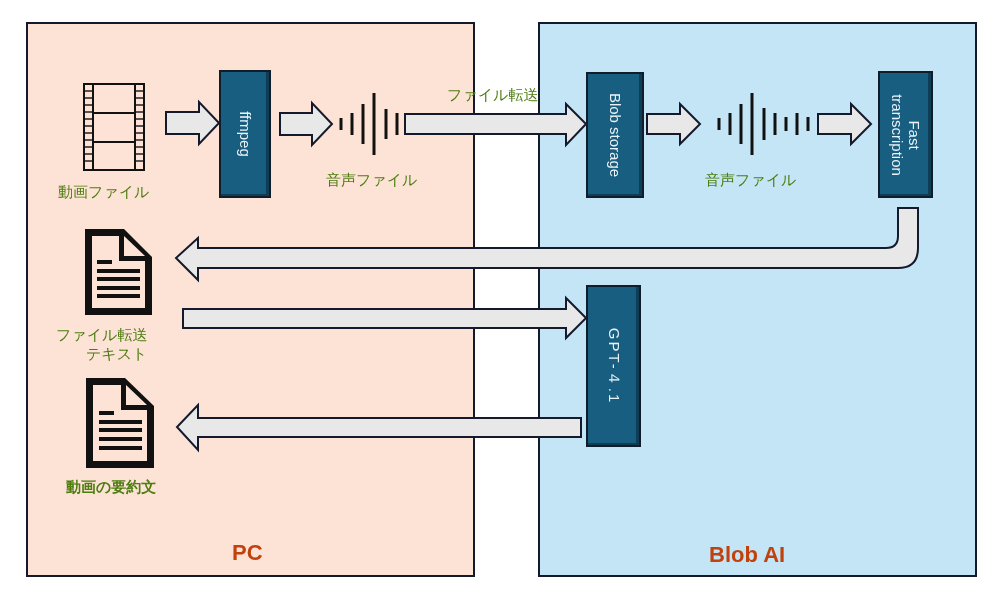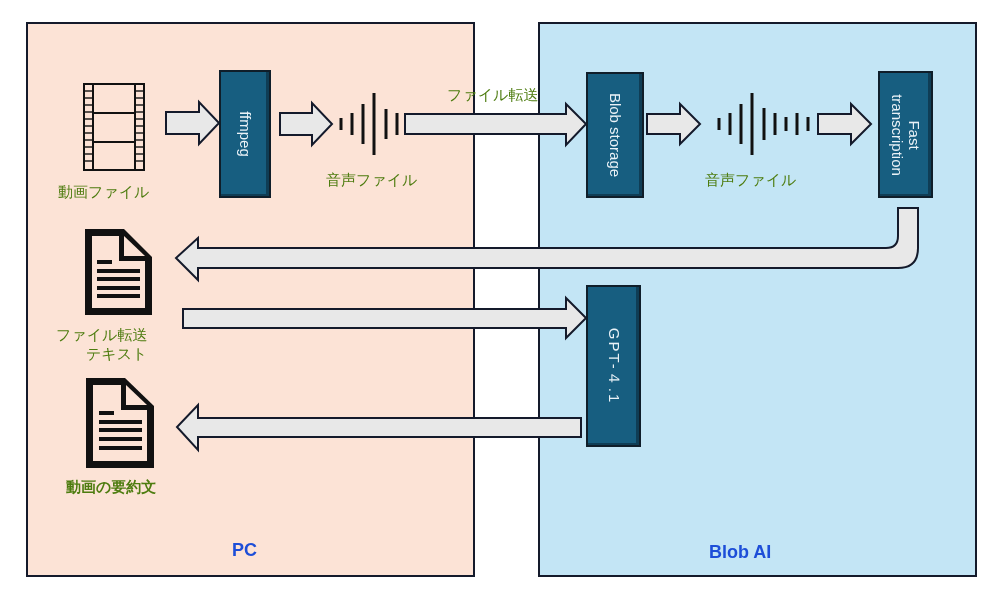--- a/index.html
+++ b/index.html
@@ -2,21 +2,21 @@
 <html><head>
 <meta charset="utf-8">
 <style>
   html, body { margin: 0; padding: 0; background: #ffffff; }
   body { width: 1000px; height: 608px; position: relative; overflow: hidden;
          font-family: "DejaVu Sans", "Liberation Sans", sans-serif; }
   .region { position: absolute; box-sizing: border-box; border: 2px solid #141a2b; }
   #region-pc { left: 26px; top: 22px; width: 449px; height: 555px; background: #fce3d6; }
   #region-azure { left: 538px; top: 22px; width: 439px; height: 555px; background: #c3e5f5; }
   .region-label { position: absolute; font-family: "Liberation Sans", sans-serif; font-weight: bold;
-                  font-size: 18px; color: #1d4ed8; }
+                  font-size: 22px; color: #c2410c; }
   .svc { position: absolute; box-sizing: border-box; background: #175e80; border: 2px solid #0f1e2a;
          box-shadow: inset -3px -2px 0 #0f3d55; }
   .svc-text { position: absolute; left: 50%; top: 50%; color: #eaf2f7; white-space: nowrap;
               font-family: "Liberation Sans", sans-serif; font-size: 15px; line-height: 17px; text-align: center;
               transform: translate(-50%, -50%) rotate(90deg); }
   .caption { position: absolute; font-size: 15px; color: #4d7c0f; white-space: nowrap; line-height: 19px; }
   svg.overlay { position: absolute; left: 0; top: 0; }
 </style>
 </head>
 <body>

